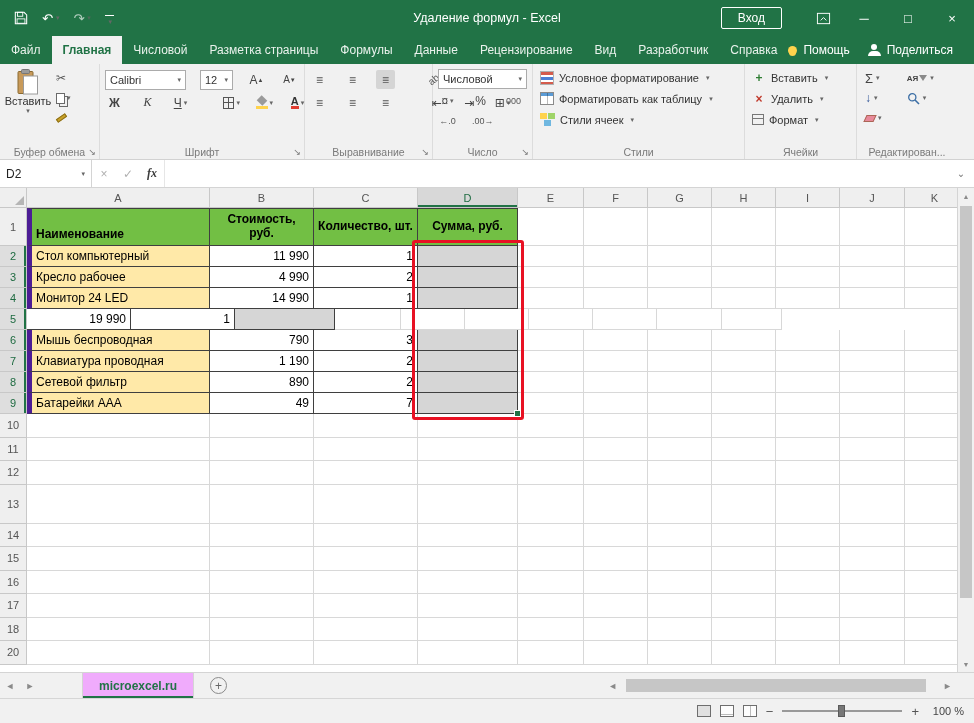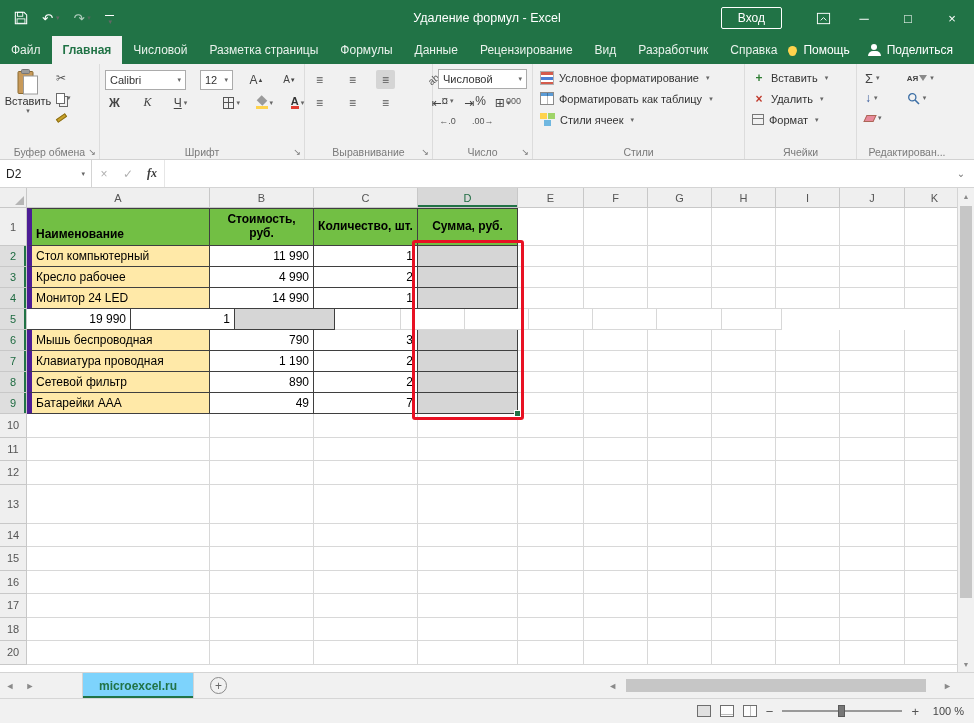--- a/index.html
+++ b/index.html
@@ -186,21 +186,21 @@
   .vscroll { width: 17px; flex: none; background: #f1f1f1; border-left: 1px solid #d4d4d4; position: relative; }
   .vs-arrow { position: absolute; left: 0; right: 0; height: 16px; display: flex; align-items: center; justify-content: center; font-size: 7px; color: #8a8a8a; }
   .vs-arrow.up { top: 0; } .vs-arrow.down { bottom: 0; }
   .vs-thumb { position: absolute; left: 2px; right: 2px; top: 18px; height: 392px; background: #c6c6c6; }
 
   
   .sheetbar { height: 26px; background: #f1f1f1; border-top: 1px solid #d4d4d4; display: flex; align-items: stretch; position: relative; flex: none; }
   .sb-arrow { width: 20px; display: flex; align-items: center; justify-content: center; color: #8a8a8a; font-size: 9px; }
   .sheettab {
     margin-left: 42px; padding: 0 16px; display: flex; align-items: center;
-    background: #7dd3fc; color: var(--brand-green); font-weight: bold; font-size: 12px;
+    background: #f0abfc; color: var(--brand-green); font-weight: bold; font-size: 12px;
     border-right: 1px solid #d4d4d4; border-left: 1px solid #d4d4d4;
     box-shadow: inset 0 -2px 0 var(--brand-green);
   }
   .addsheet {
     width: 17px; height: 17px; border: 1px solid #8a8a8a; border-radius: 50%;
     display: flex; align-items: center; justify-content: center; font-size: 12px; color: #666;
     align-self: center; margin-left: 16px;
   }
   .hscroll { position: absolute; right: 22px; top: 5px; display: flex; align-items: center; gap: 3px; }
   .hs-arrow { color: #8a8a8a; font-size: 9px; }

